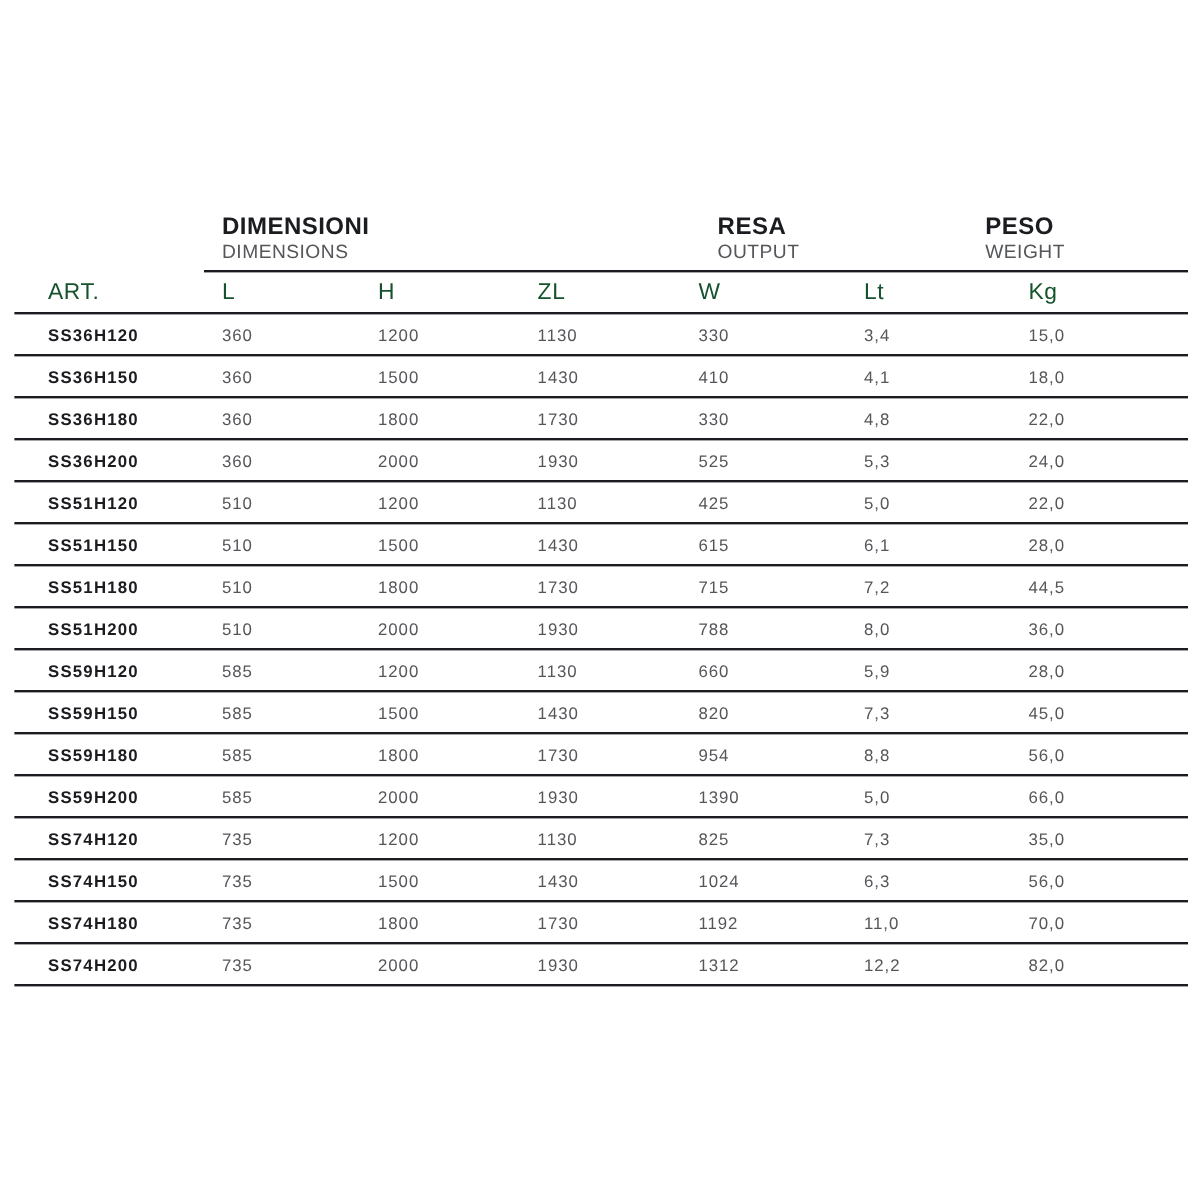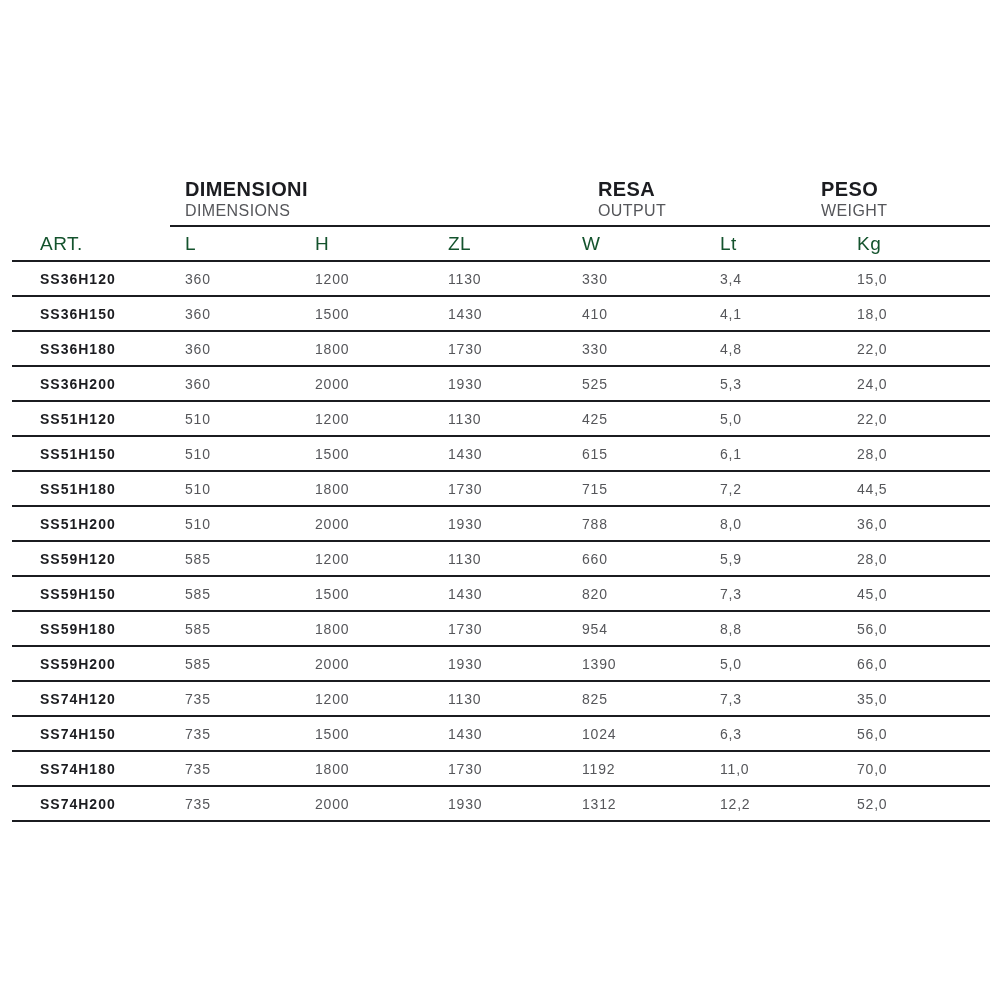--- a/index.html
+++ b/index.html
@@ -238,18 +238,18 @@
           <div class="cell">11,0</div>
           <div class="cell">70,0</div>
         </div>
         <div class="grid-row row">
           <div class="cell art">SS74H200</div>
           <div class="cell">735</div>
           <div class="cell">2000</div>
           <div class="cell">1930</div>
           <div class="cell">1312</div>
           <div class="cell">12,2</div>
-          <div class="cell">52,0</div>
+          <div class="cell">82,0</div>
         </div>
       </div>
 
   </div>
 </div>
 
 </body></html>

